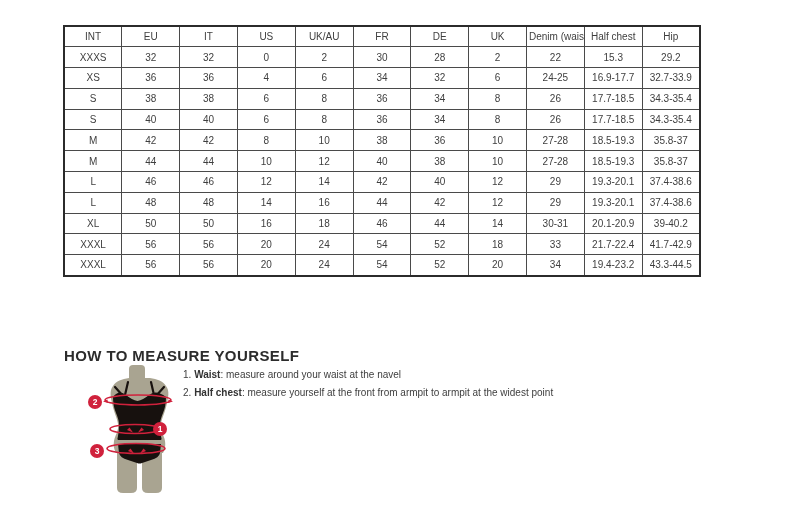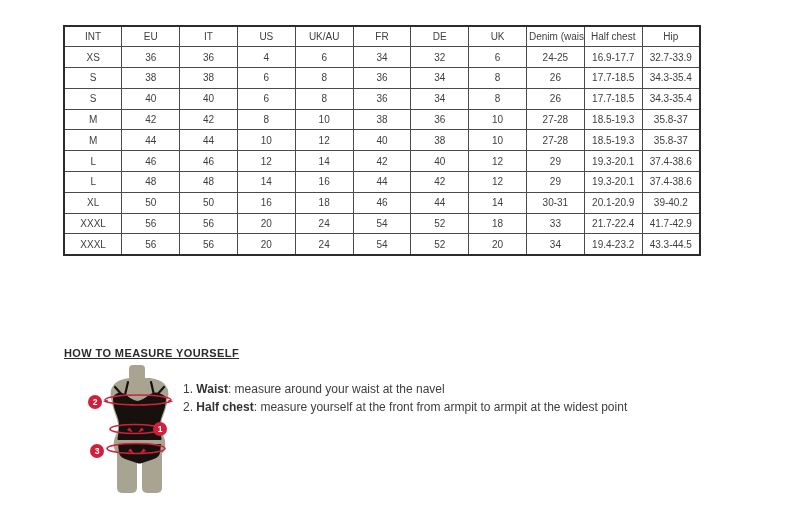--- a/index.html
+++ b/index.html
@@ -29,26 +29,26 @@
     font-size: 10px;
     font-weight: normal;
     color: #3e3e3e;
     white-space: nowrap;
     overflow: hidden;
   }
 
   
   .guide-title {
     position: absolute; left: 64px; top: 347px;
-    font-size: 11px; font-weight: bold;
-    color: #2c2c2c; letter-spacing: 0.4px; text-decoration: underline;
+    font-size: 15px; font-weight: bold;
+    color: #2c2c2c; letter-spacing: 0.4px;
   }
   .steps {
-    position: absolute; left: 183px; top: 384px;
-    font-size: 12px; color: #3e3e3e;
+    position: absolute; left: 183px; top: 370px;
+    font-size: 10px; color: #3e3e3e;
   }
   .step { margin-bottom: 8px; line-height: 10px; white-space: nowrap; }
   .step .term { font-weight: bold; color: #333333; }
 
   .figure-wrap { position: absolute; left: 82px; top: 362px; width: 115px; height: 140px; }
 </style>
 </head>
 <body>
 
 <table class="size-table">
@@ -62,20 +62,33 @@
         <th>FR</th>
         <th>DE</th>
         <th>UK</th>
         <th>Denim (waist)</th>
         <th>Half chest</th>
         <th>Hip</th>
       </tr>
     </thead>
     <tbody>
       <tr>
+        <td>XXXS</td>
+        <td>32</td>
+        <td>32</td>
+        <td>0</td>
+        <td>2</td>
+        <td>30</td>
+        <td>28</td>
+        <td>2</td>
+        <td>22</td>
+        <td>15.3</td>
+        <td>29.2</td>
+      </tr>
+      <tr>
         <td>XS</td>
         <td>36</td>
         <td>36</td>
         <td>4</td>
         <td>6</td>
         <td>34</td>
         <td>32</td>
         <td>6</td>
         <td>24-25</td>
         <td>16.9-17.7</td>

